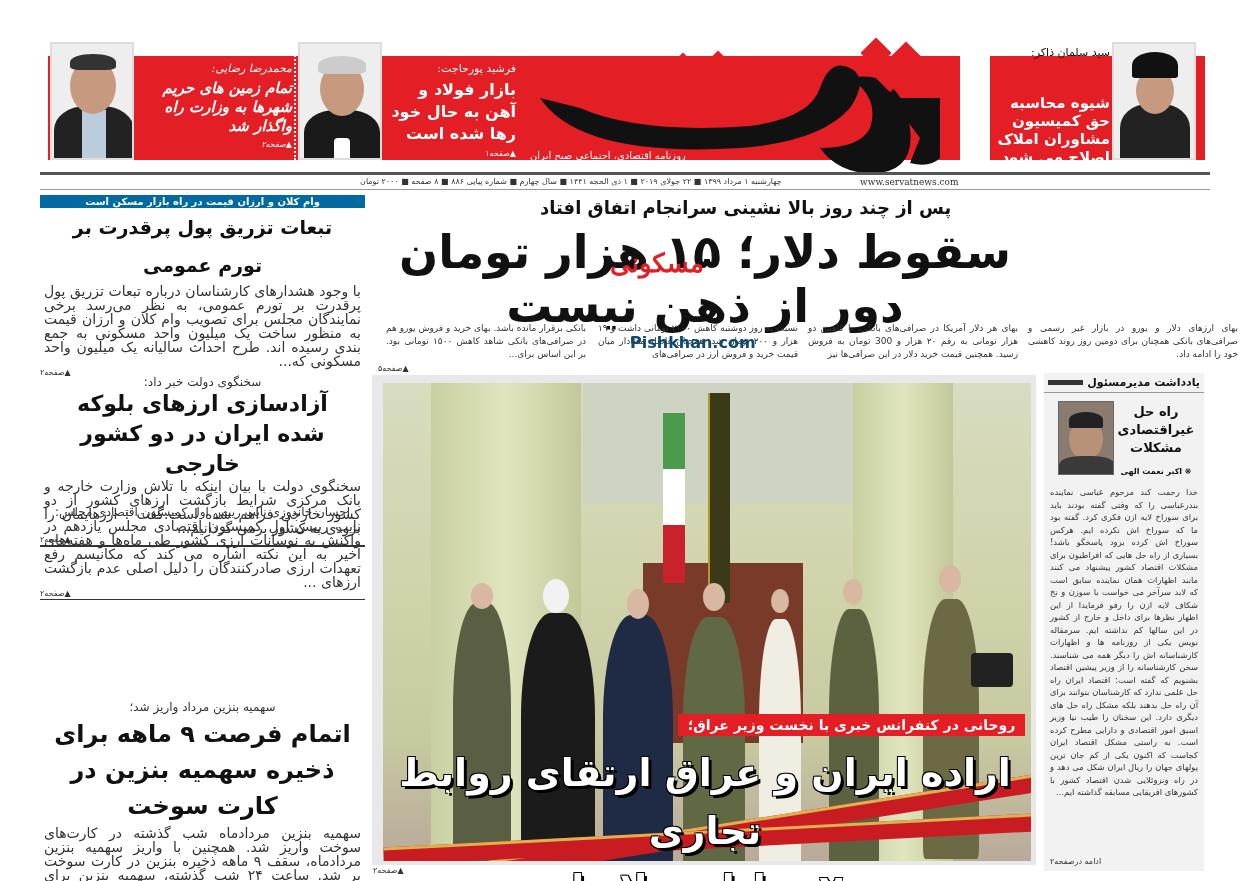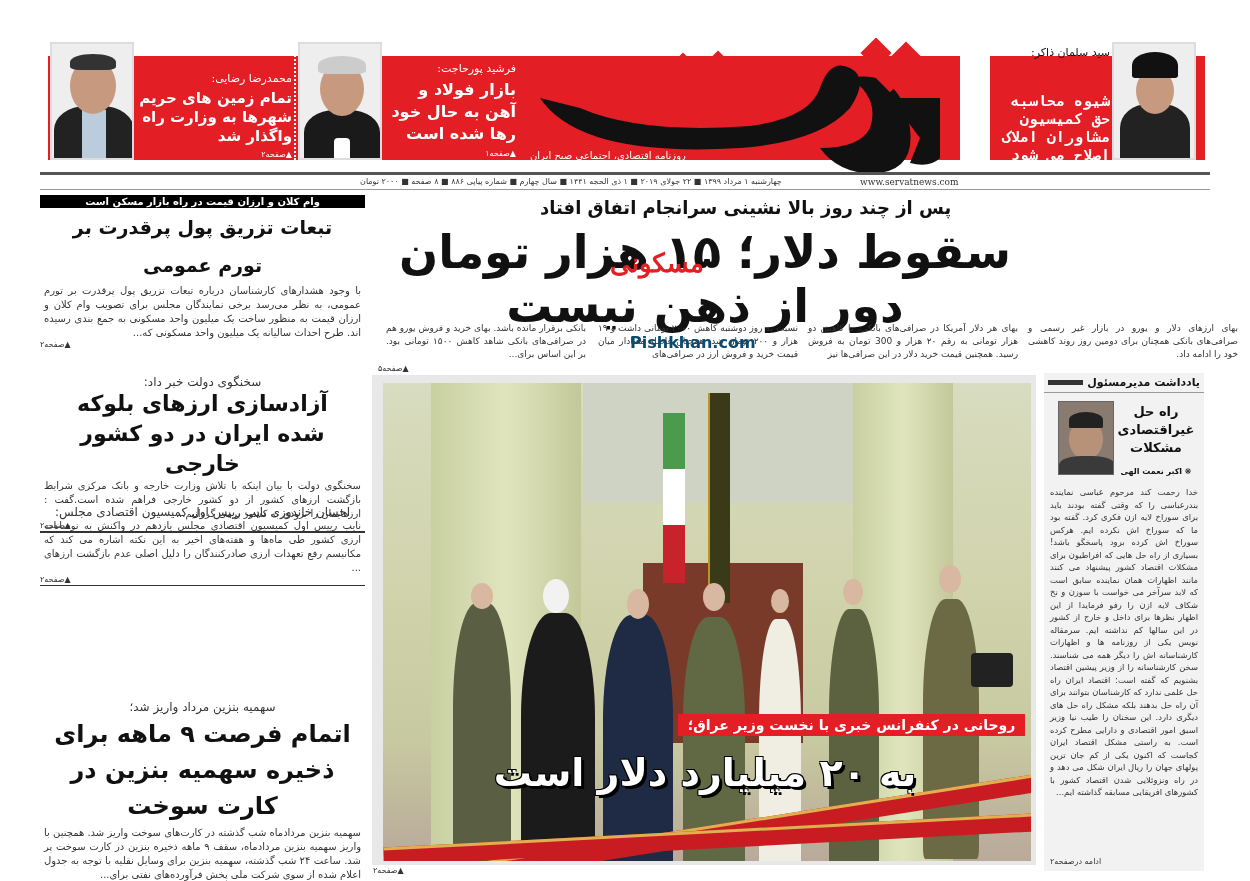--- a/index.html
+++ b/index.html
@@ -14,25 +14,25 @@
   .photo { position: absolute; background: #eee; border: 2px solid #ddd; overflow: hidden; }
   .photo .head { position: absolute; border-radius: 50%; background: #c79a80; }
   .photo .body { position: absolute; border-radius: 40% 40% 0 0; }
   .logo { position: absolute; left: 520px; top: 38px; width: 440px; height: 140px; }
   .tagline { position: absolute; left: 530px; top: 150px; font-size: 10px; color: #fff; }
   .dateline { position: absolute; left: 40px; top: 172px; width: 1170px; height: 18px; border-top: 3px solid #555; border-bottom: 1px solid #999; font-size: 8px; color: #333; padding: 2px 4px; }
   .dateline .url { position: absolute; left: 820px; top: 2px; font-family: "DejaVu Serif", serif; font-size: 9px; direction: ltr; }
   .dateline .info { position: absolute; left: 320px; top: 2px; }
   
   .col-left { position: absolute; left: 40px; top: 195px; width: 325px; }
-  .lead-strip { background: #000000; color: #fff; font-size: 10px; text-align: center; padding: 1px 0; font-weight: bold; }
+  .lead-strip { background: #0369a1; color: #fff; font-size: 10px; text-align: center; padding: 1px 0; font-weight: bold; }
   .story { text-align: center; }
   .story .kick { font-size: 12px; color: #333; margin-top: 10px; }
   .story .hed { font-size: 26px; font-weight: bold; line-height: 40px; color: #111; }
-  .story .txt { font-size: 10px; line-height: 14px; text-align: justify; color: #333; padding: 0 4px; }
+  .story .txt { font-size: 14px; line-height: 14px; text-align: justify; color: #333; padding: 0 4px; }
   .story .pg { font-size: 8px; text-align: left; color: #333; border-bottom: 1px solid #333; padding-bottom: 1px; }
   
   .super { position: absolute; left: 540px; top: 197px; font-size: 18px; font-weight: bold; }
   .main-hed { position: absolute; left: 385px; top: 225px; width: 640px; font-size: 46px; font-weight: bold; text-align: center; letter-spacing: -1px; }
   .main-cols { position: absolute; left: 372px; top: 322px; width: 868px; font-size: 9px; line-height: 13px; color: #333; }
   .main-cols .c { position: absolute; width: 210px; text-align: justify; }
   .watermark { position: absolute; left: 610px; top: 248px; color: #e31e24; font-size: 26px; font-weight: bold; font-family: "DejaVu Serif", serif; }
   .watermark2 { position: absolute; left: 630px; top: 333px; color: #0c4a6e; font-size: 16px; font-weight: bold; direction: ltr; }
   .photo-frame { position: absolute; left: 372px; top: 375px; width: 664px; height: 490px; background: #e8e8e8; }
   .photo-main { position: absolute; left: 383px; top: 383px; width: 648px; height: 478px; background: linear-gradient(180deg, #d8dcc0 0%, #cfd2a8 50%, #c7c9a0 75%, #b9a99a 100%); overflow: hidden; }
@@ -61,21 +61,21 @@
 <div class="red-band" style="left:380px; width:580px;"></div>
 <div class="red-band" style="left:48px; width:332px;"></div>
 
 <div class="photo" style="left:1112px; top:42px; width:84px; height:118px;">
   <div class="body" style="left:6px; top:60px; width:70px; height:60px; background:#222;"></div>
   <div class="head" style="left:22px; top:24px; width:38px; height:46px;"></div>
   <div class="body" style="left:18px; top:8px; width:46px; height:26px; background:#111; border-radius:50% 50% 10% 10%;"></div>
 </div>
 <div class="teaser" style="left:992px; top:66px; width:118px;">
   <div class="kicker dark" style="position:absolute; top:-20px; right:0; color:#111;">سید سلمان ذاکر:</div>
-  <div class="title" style="margin-top:28px;font-family:Liberation Mono, monospace;">شیوه محاسبه حق کمیسیون مشاوران املاک اصلاح می شود</div>
+  <div class="title" style="margin-top:28px;">شیوه محاسبه حق کمیسیون مشاوران املاک اصلاح می شود</div>
   <div class="pg">▲صفحه۲</div>
 </div>
 
 <svg class="logo" viewBox="0 0 440 140">
   <path d="M20 60 Q60 120 220 110 Q300 104 330 70 Q350 40 330 30 Q310 20 300 50 Q290 80 230 88 Q120 96 60 70 Z" fill="#111"></path>
   <path d="M330 40 Q380 30 390 90 Q395 130 360 135 Q320 138 300 110 Q340 110 350 90 Q360 60 330 40 Z" fill="#111"></path>
   <path d="M370 60 L420 60 L420 120 Q410 130 390 125 L400 100 Z" fill="#111"></path>
   <rect x="150" y="20" width="26" height="26" fill="#e31e24" transform="rotate(45 163 33)"></rect>
   <rect x="185" y="18" width="26" height="26" fill="#e31e24" transform="rotate(45 198 31)"></rect>
   <rect x="168" y="44" width="24" height="24" fill="#e31e24" transform="rotate(45 180 56)"></rect>
@@ -91,21 +91,21 @@
   <div class="pg">▲صفحه۱</div>
 </div>
 <div class="photo" style="left:298px; top:42px; width:84px; height:118px;">
   <div class="body" style="left:4px; top:66px; width:76px; height:56px; background:#1a1a1a;"></div>
   <div class="head" style="left:20px; top:18px; width:44px; height:54px;"></div>
   <div class="body" style="left:18px; top:12px; width:48px; height:18px; background:#ccc; border-radius:50% 50% 20% 20%;"></div>
   <div class="body" style="left:34px; top:94px; width:16px; height:24px; background:#fff; border-radius:4px;"></div>
 </div>
 <div style="position:absolute; left:294px; top:44px; width:2px; height:116px; border-left:2px dotted #fff;"></div>
 
-<div class="teaser" style="left:136px; top:72px; width:156px;">
+<div class="teaser" style="left:136px; top:62px; width:156px;font-style:italic;">
   <div class="kicker">محمدرضا رضایی:</div>
   <div class="title" style="font-size:15px; line-height:19px;">تمام زمین های حریم شهرها به وزارت راه واگذار شد</div>
   <div class="pg">▲صفحه۲</div>
 </div>
 <div class="photo" style="left:50px; top:42px; width:84px; height:118px;">
   <div class="body" style="left:2px; top:62px; width:80px; height:60px; background:#222;"></div>
   <div class="body" style="left:30px; top:66px; width:24px; height:50px; background:#bcd; border-radius:0;"></div>
   <div class="head" style="left:18px; top:14px; width:46px; height:56px;"></div>
   <div class="body" style="left:18px; top:10px; width:46px; height:16px; background:#333; border-radius:50% 50% 20% 20%;"></div>
 </div>
@@ -178,20 +178,21 @@
   <div class="figure-head" style="left:460px; top:196px; width:20px; height:26px;"></div>
   <div class="figure" style="left:540px; top:216px; width:56px; height:260px; background:#6c6a44;"></div>
   <div class="figure-head" style="left:556px; top:182px; width:22px; height:28px;"></div>
   <div style="position:absolute; left:588px; top:270px; width:42px; height:34px; background:#222; border-radius:4px;"></div>
 
   <div class="carpet" style="left:0; top:390px; width:660px; transform:rotate(-9deg); border-top:3px solid #e0b050;"></div>
   <div class="carpet" style="left:0; top:430px; width:660px; transform:rotate(-3deg); border-top:3px solid #e0b050;"></div>
 </div>
 <div class="photo-kicker">روحانی در کنفرانس خبری با نخست وزیر عراق؛</div>
 <div class="photo-hed">
+  <div>اراده ایران و عراق ارتقای روابط تجاری</div>
   <div>به ۲۰ میلیارد دلار است</div>
 </div>
 <div class="pg-mark" style="left:373px; top:866px;">▲صفحه۲</div>
 
 <div class="editorial">
   <div class="label">
     <span>یادداشت مدیرمسئول</span>
     <span class="bar"></span>
   </div>
   <div class="ed-photo">

